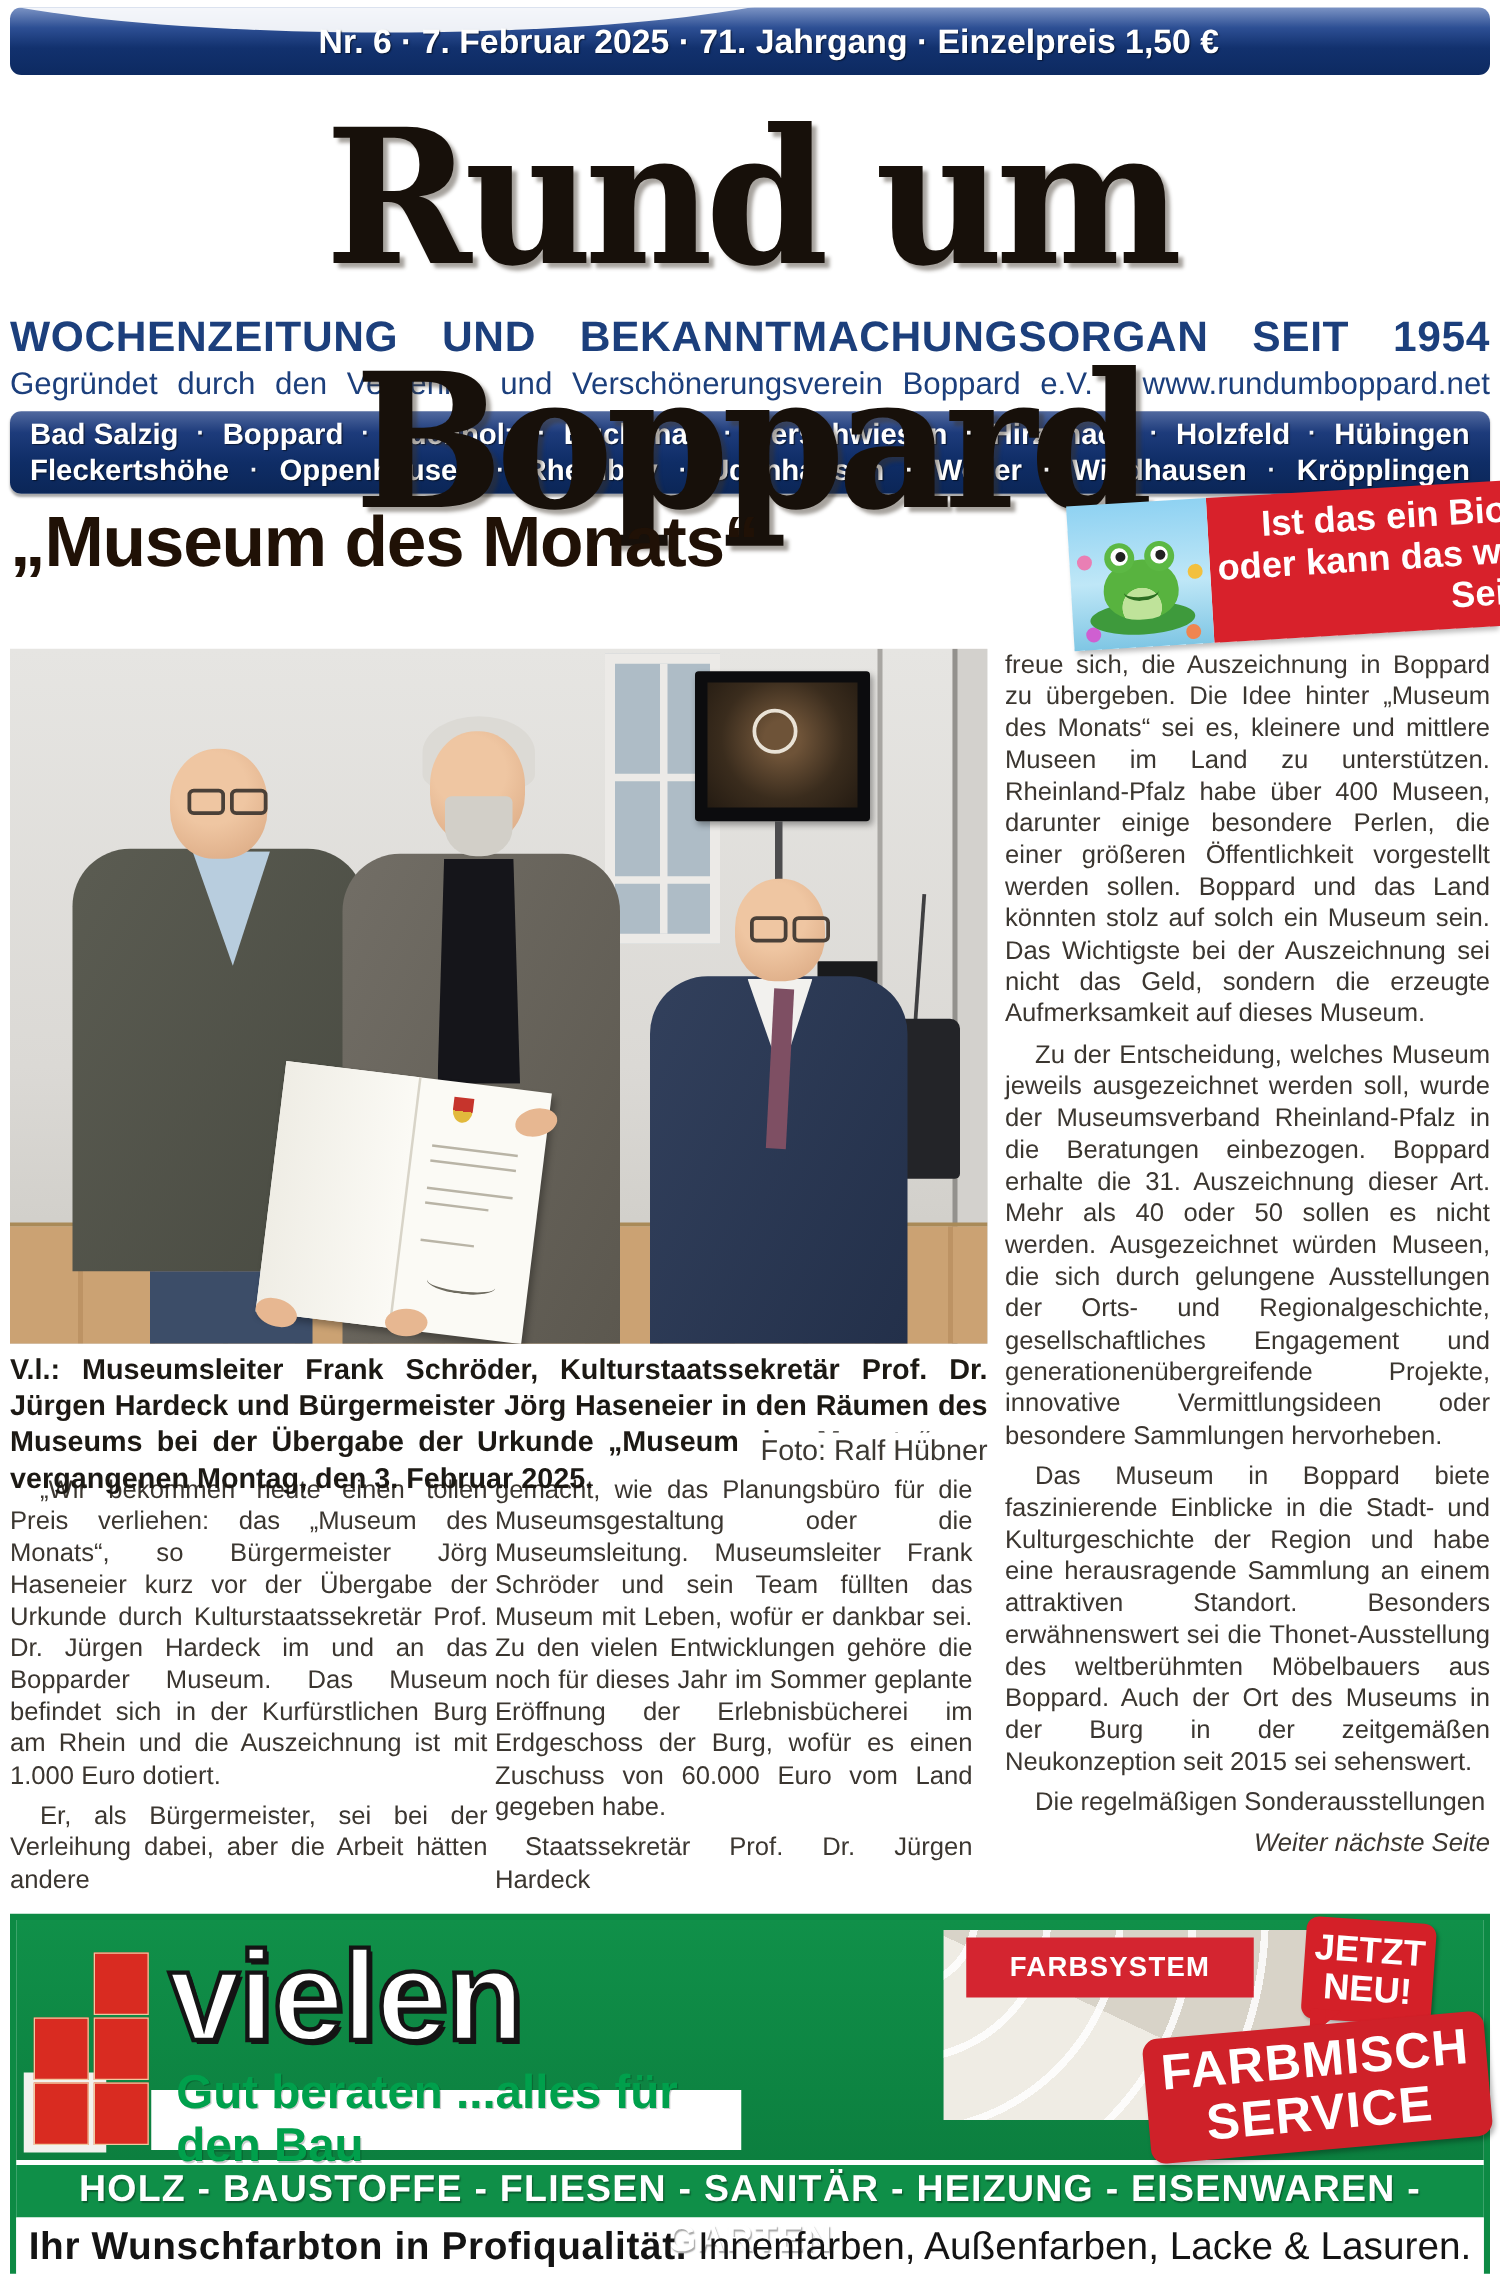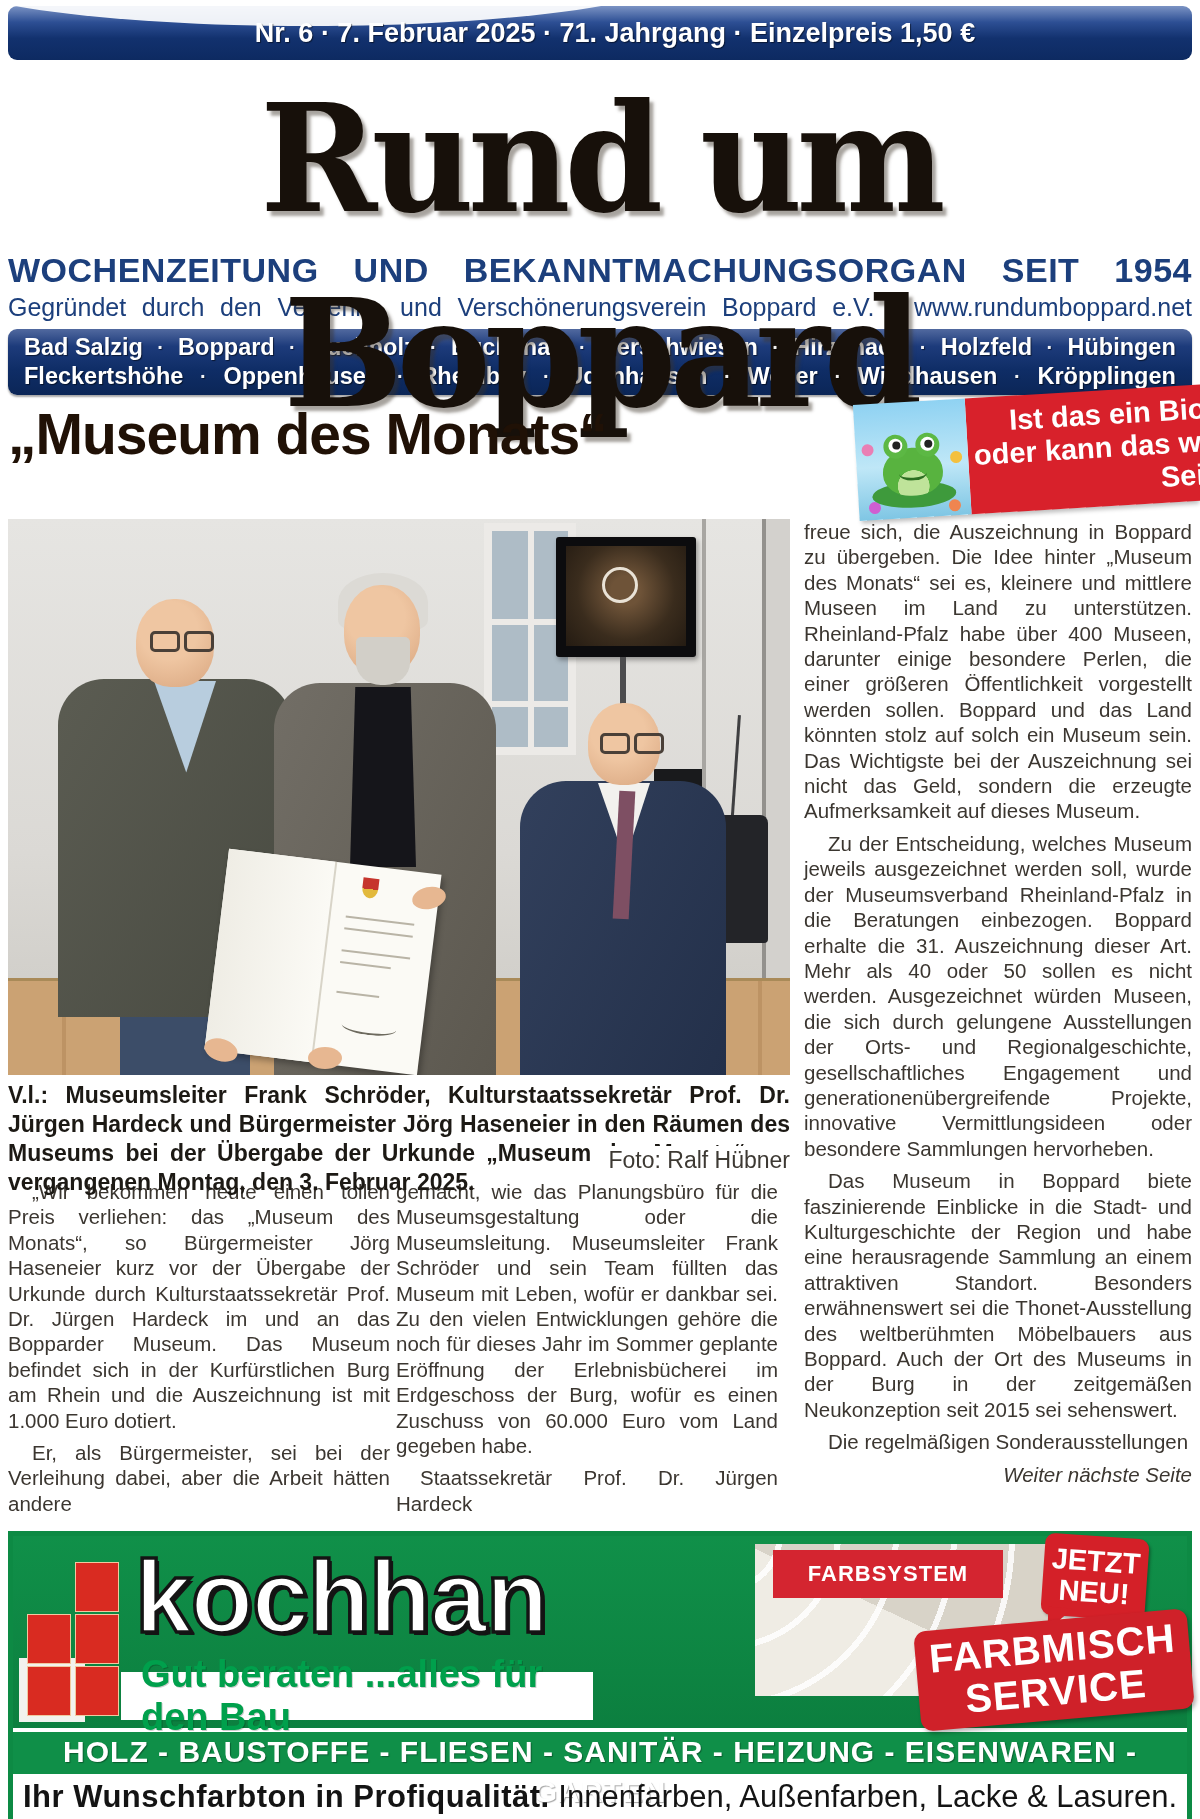--- a/index.html
+++ b/index.html
@@ -340,21 +340,21 @@
   <section class="ad">
     <div class="ad-top">
       <div class="logo">
         <div class="logo-plate"></div>
         <span class="tile t1"></span>
           <span class="tile t2"></span>
           <span class="tile t3"></span>
         <span class="tile t4"></span>
           <span class="tile t5"></span>
       </div>
-      <div class="brand">kochhan</div>
+      <div class="brand">vielen</div>
       <div class="slogan-strip">
         <span>Gut beraten ...alles für den Bau</span>
       </div>
       <div class="fan">
         <div class="fan-blades"></div>
         <div class="fan-rings"></div>
         <div class="fan-label">FARBSYSTEM</div>
       </div>
       <div class="badge-new">
         <span>JETZT</span>

